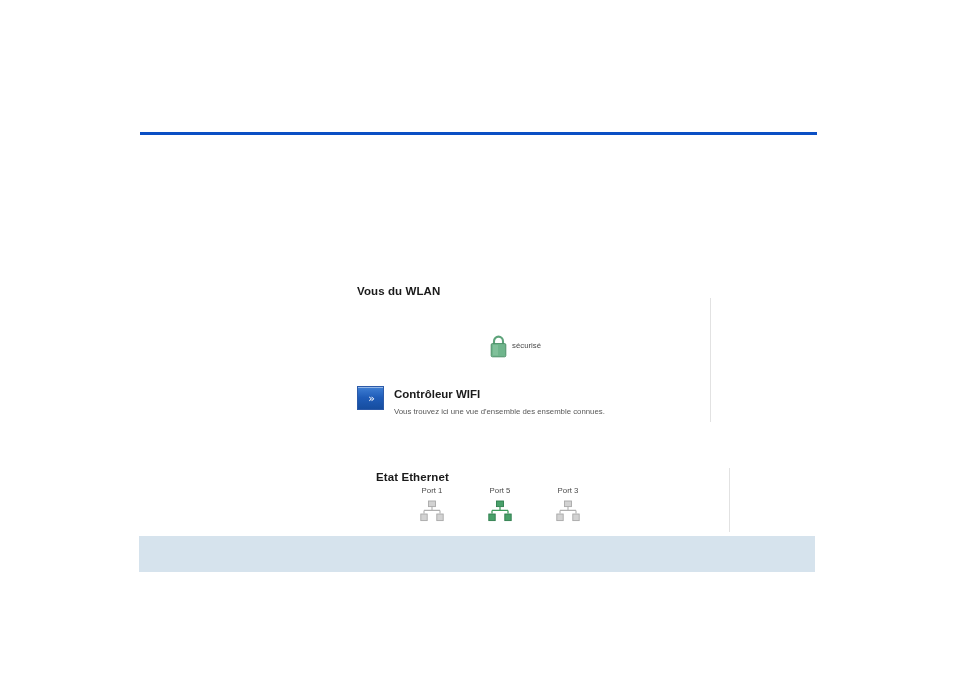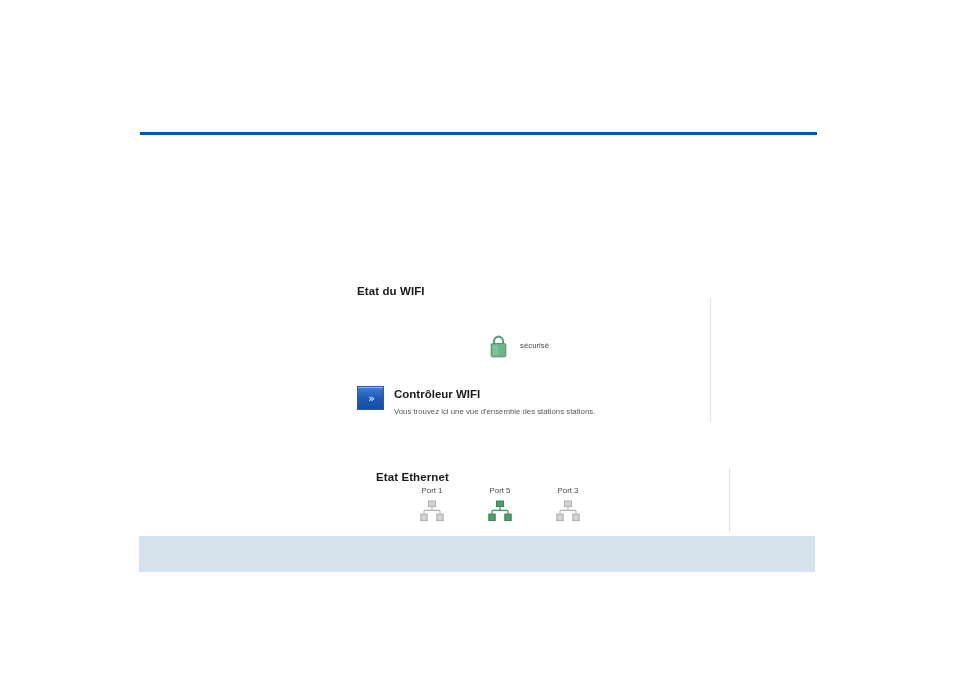--- a/index.html
+++ b/index.html
@@ -96,21 +96,21 @@
     align-items: center;
   }
   .lock-icon {
     width: 19px;
     height: 24px;
     flex: 0 0 auto;
   }
   .lock-label {
     font-size: 7.8px;
     color: #4a4a4a;
-    margin-left: 12px;
+    margin-left: 4px;
     line-height: 10px;
   }
 
   
   .ctrl-row {
     position: absolute;
     left: 0px;
     top: 88px;
     display: flex;
     align-items: flex-start;
@@ -201,21 +201,21 @@
     background: #d6e3ed;
   }
 </style>
 </head>
 <body>
 
 <div class="top-rule"></div>
 
 <div class="panel">
 
-  <div class="section-title">Etat du WIFI</div>
+  <div class="section-title">Vous du WLAN</div>
 
   <div class="wlan-block">
 
     <div class="wlan-divider"></div>
 
 
     <div class="lock-row">
       <span class="lock-icon">
         <svg viewBox="0 0 19 24" width="19" height="24" aria-hidden="true">
           <path d="M5 10V7.2C5 4.6 7 2.6 9.5 2.6S14 4.6 14 7.2V10" fill="none" stroke="#5da37a" stroke-width="2.1"></path>
@@ -225,21 +225,21 @@
       </span>
       <span class="lock-label">sécurisé</span>
     </div>
 
     <div class="ctrl-row">
       <span class="ctrl-btn">
         <span class="chev">»</span>
       </span>
       <div class="ctrl-texts">
         <div class="ctrl-title">Contrôleur WIFI</div>
-        <div class="ctrl-desc">Vous trouvez ici une vue d'ensemble des stations stations.</div>
+        <div class="ctrl-desc">Vous trouvez ici une vue d'ensemble des ensemble connues.</div>
       </div>
     </div>
 
   </div>
 </div>
 
 <div class="eth-block">
 
   <div class="section-title">Etat Ethernet</div>
 

